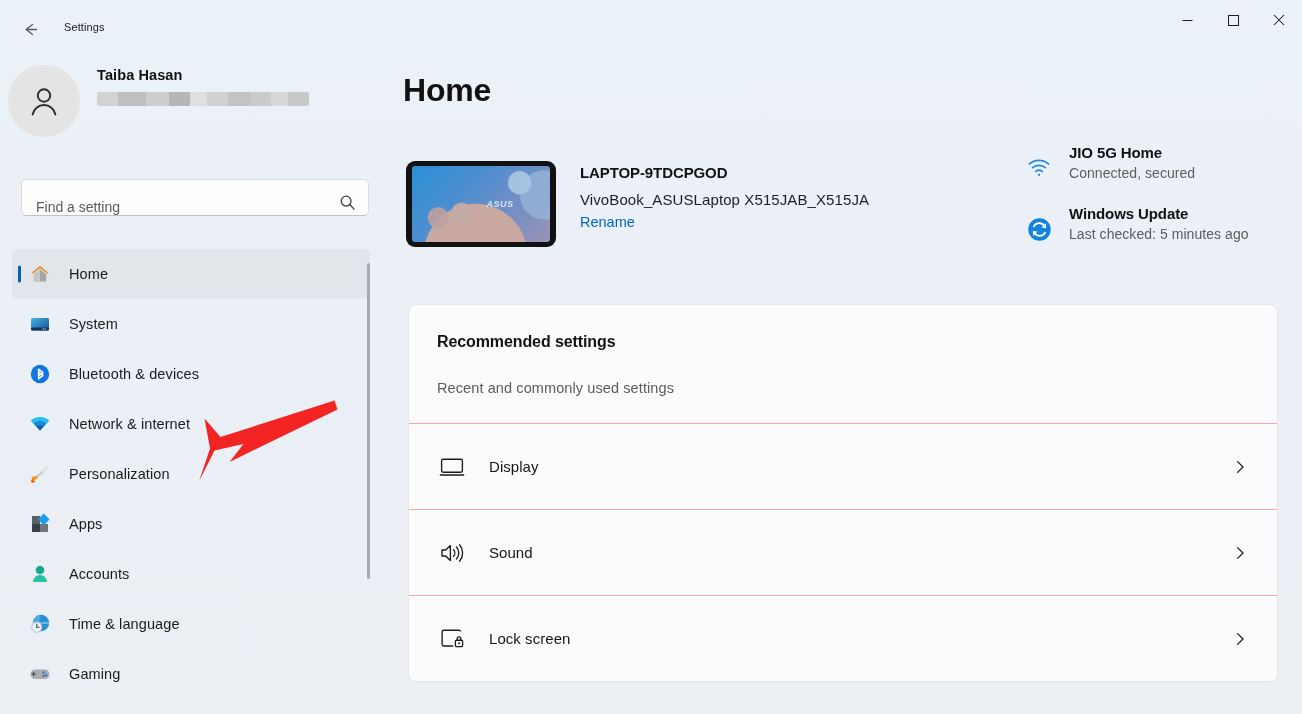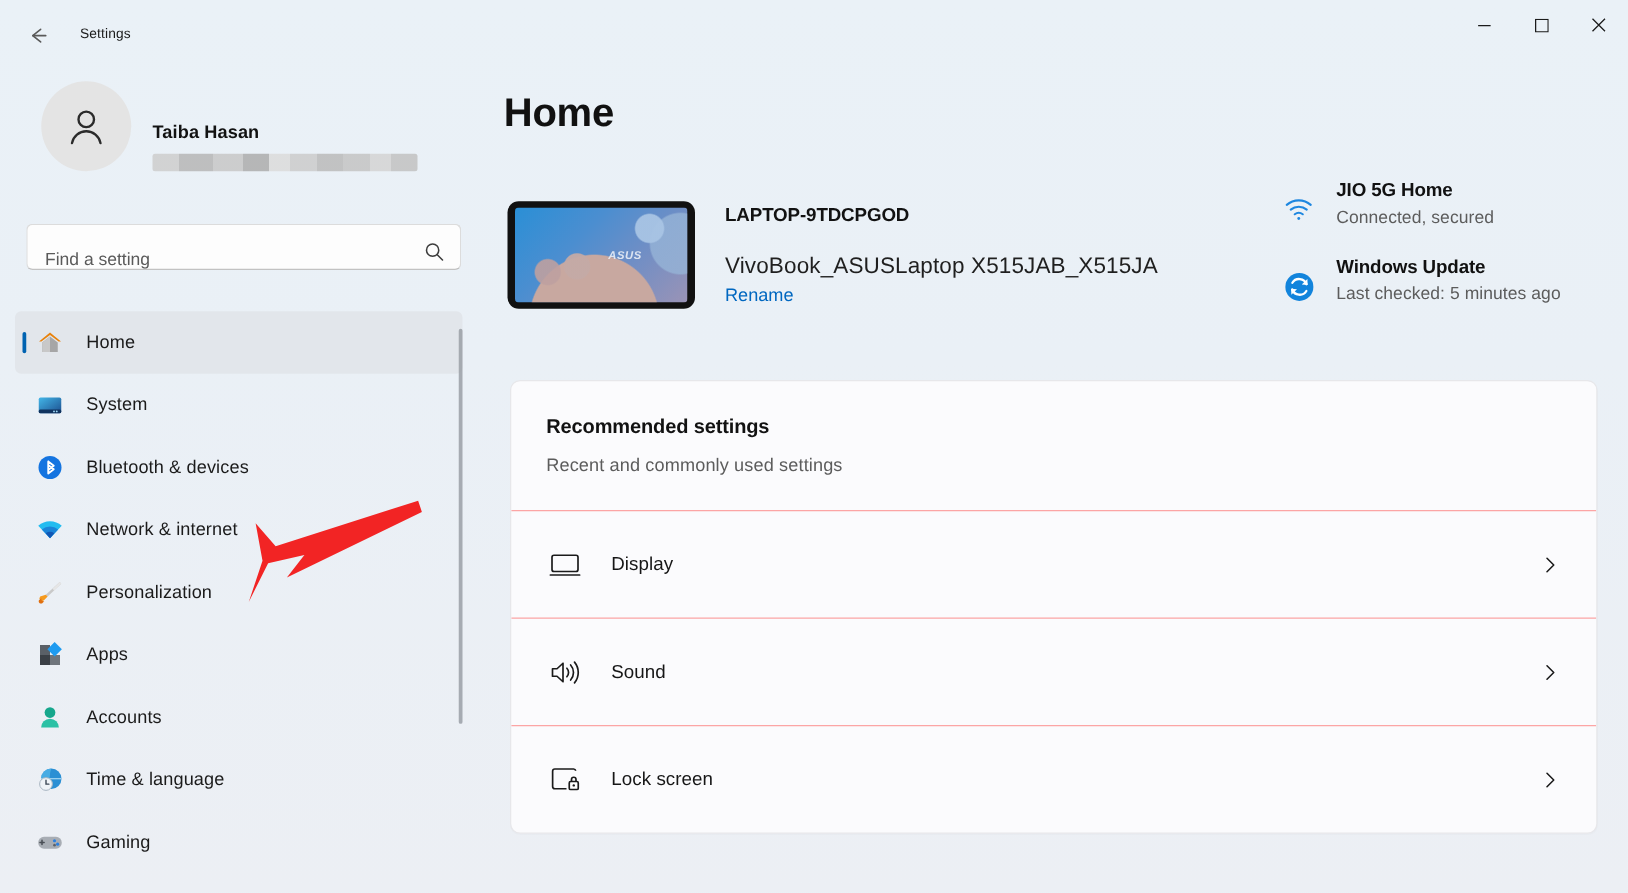--- a/index.html
+++ b/index.html
@@ -44,22 +44,22 @@
     cursor: pointer;
   }
 
   
   .sidebar {
     position: absolute; left: 0; top: 56px;
     width: 390px; height: 658px;
     overflow: hidden;
   }
   .profile {
-    position: absolute; left: 33px; top: 9px;
-    display: flex; align-items: flex-end; gap: 17px;
+    position: absolute; left: 8px; top: 9px;
+    display: flex; align-items: flex-start; gap: 17px;
   }
   .avatar {
     width: 72px; height: 72px; border-radius: 50%;
     background: #e4e4e4;
     display: flex; align-items: center; justify-content: center;
   }
   .profile-text { padding-top: 2px; }
   .profile-name {
     font-size: 14.5px; font-weight: 700; color: #121212; letter-spacing: .1px;
   }
@@ -171,22 +171,22 @@
     font-size: 9px; font-weight: 700; color: #e9eef6;
     letter-spacing: .5px; font-style: italic;
     opacity: .9;
     text-align: center;
   }
   .device-info { padding-top: 3px; }
   .device-name {
     font-size: 15px; font-weight: 700; color: #121212; letter-spacing: -.1px;
   }
   .device-model {
-    margin-top: 21px;
-    font-size: 18px; color: #1f1f1f; letter-spacing: .1px;
+    margin-top: 10px;
+    font-size: 15px; color: #1f1f1f; letter-spacing: .1px;
   }
   .rename-link {
     display: inline-block; margin-top: 6px;
     font-size: 14.5px; color: #0067c0; cursor: pointer;
   }
 
   .status-col {
     position: absolute; right: 24px; top: 88px;
     width: 252px;
   }
@@ -215,21 +215,21 @@
     border-radius: 8px;
     box-shadow: 0 1px 1px rgba(0,0,0,.02);
     overflow: hidden;
   }
   #rec-card { top: 248px; }
   #rec-card .card-head { padding: 28px 28px 27px 28px; }
   .card-title {
     font-size: 16px; font-weight: 600; color: #121212; letter-spacing: -.1px;
   }
   .card-sub {
-    margin-top: 14px;
+    margin-top: 29px;
     font-size: 14.5px; color: #5c5c5c; letter-spacing: .1px;
   }
   .rec-row {
     height: 86px;
     display: flex; align-items: center;
     padding: 0 22px 0 28px;
     border-top: 1px solid #fca5a5;
     cursor: pointer;
   }
   .rec-icon {

